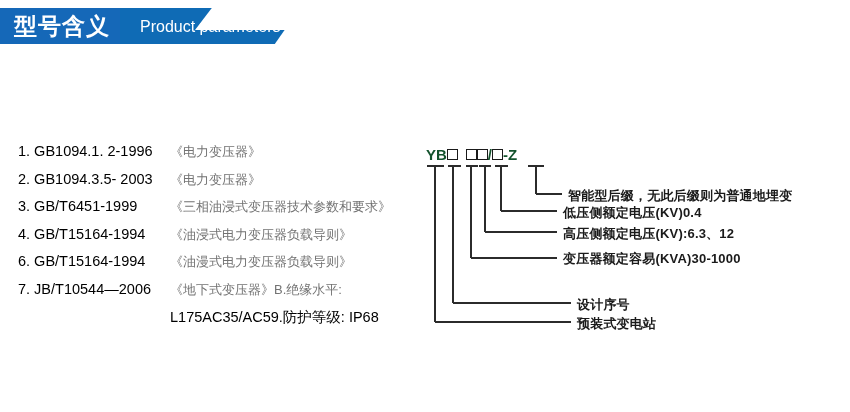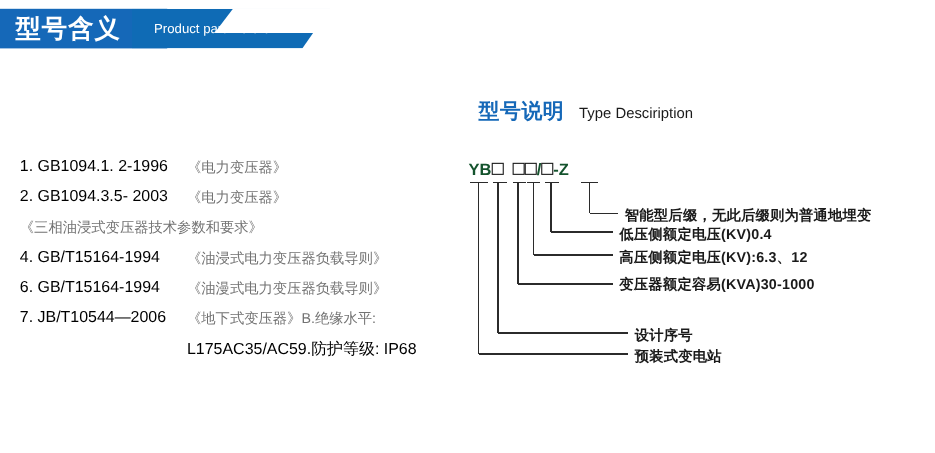--- a/index.html
+++ b/index.html
@@ -43,21 +43,21 @@
     font-size: 23px;
     font-weight: bold;
     letter-spacing: 1px;
     line-height: 30px;
     z-index: 4;
     white-space: nowrap;
   }
   .banner-sub {
     position: absolute; left: 140px; top: 11px;
     color: #ffffff;
-    font-size: 12px;
+    font-size: 16px;
     line-height: 15px;
     z-index: 4;
     white-space: nowrap;
     text-align: center;
   }
 
   
   .section-head {
     position: absolute;
     white-space: nowrap;
@@ -154,35 +154,32 @@
 
   <div id="banner">
     <div class="banner-dark"></div>
     <div class="banner-light"></div>
     <div class="banner-notch"></div>
     <div class="banner-title">型号含义</div>
     <div class="banner-sub">Product parameters</div>
   </div>
 
 
-  <div class="section-head" id="head-type">
-    <span class="cn">型号说明</span>
-    <span class="en">Type Desciription</span>
-  </div>
 
   <div id="std-list">
     <div class="std-row">
       <span class="std-code">1. GB1094.1. 2-1996</span>
       <span class="std-name">《电力变压器》</span>
     </div>
     <div class="std-row">
       <span class="std-code">2. GB1094.3.5- 2003</span>
       <span class="std-name">《电力变压器》</span>
     </div>
     <div class="std-row">
+      <span class="std-code">3. GB/T6451-1999</span>
       <span class="std-name">《三相油浸式变压器技术参数和要求》</span>
     </div>
     <div class="std-row">
       <span class="std-code">4. GB/T15164-1994</span>
       <span class="std-name">《油浸式电力变压器负载导则》</span>
     </div>
     <div class="std-row">
       <span class="std-code">6. GB/T15164-1994</span>
       <span class="std-name">《油漫式电力变压器负载导则》</span>
     </div>

